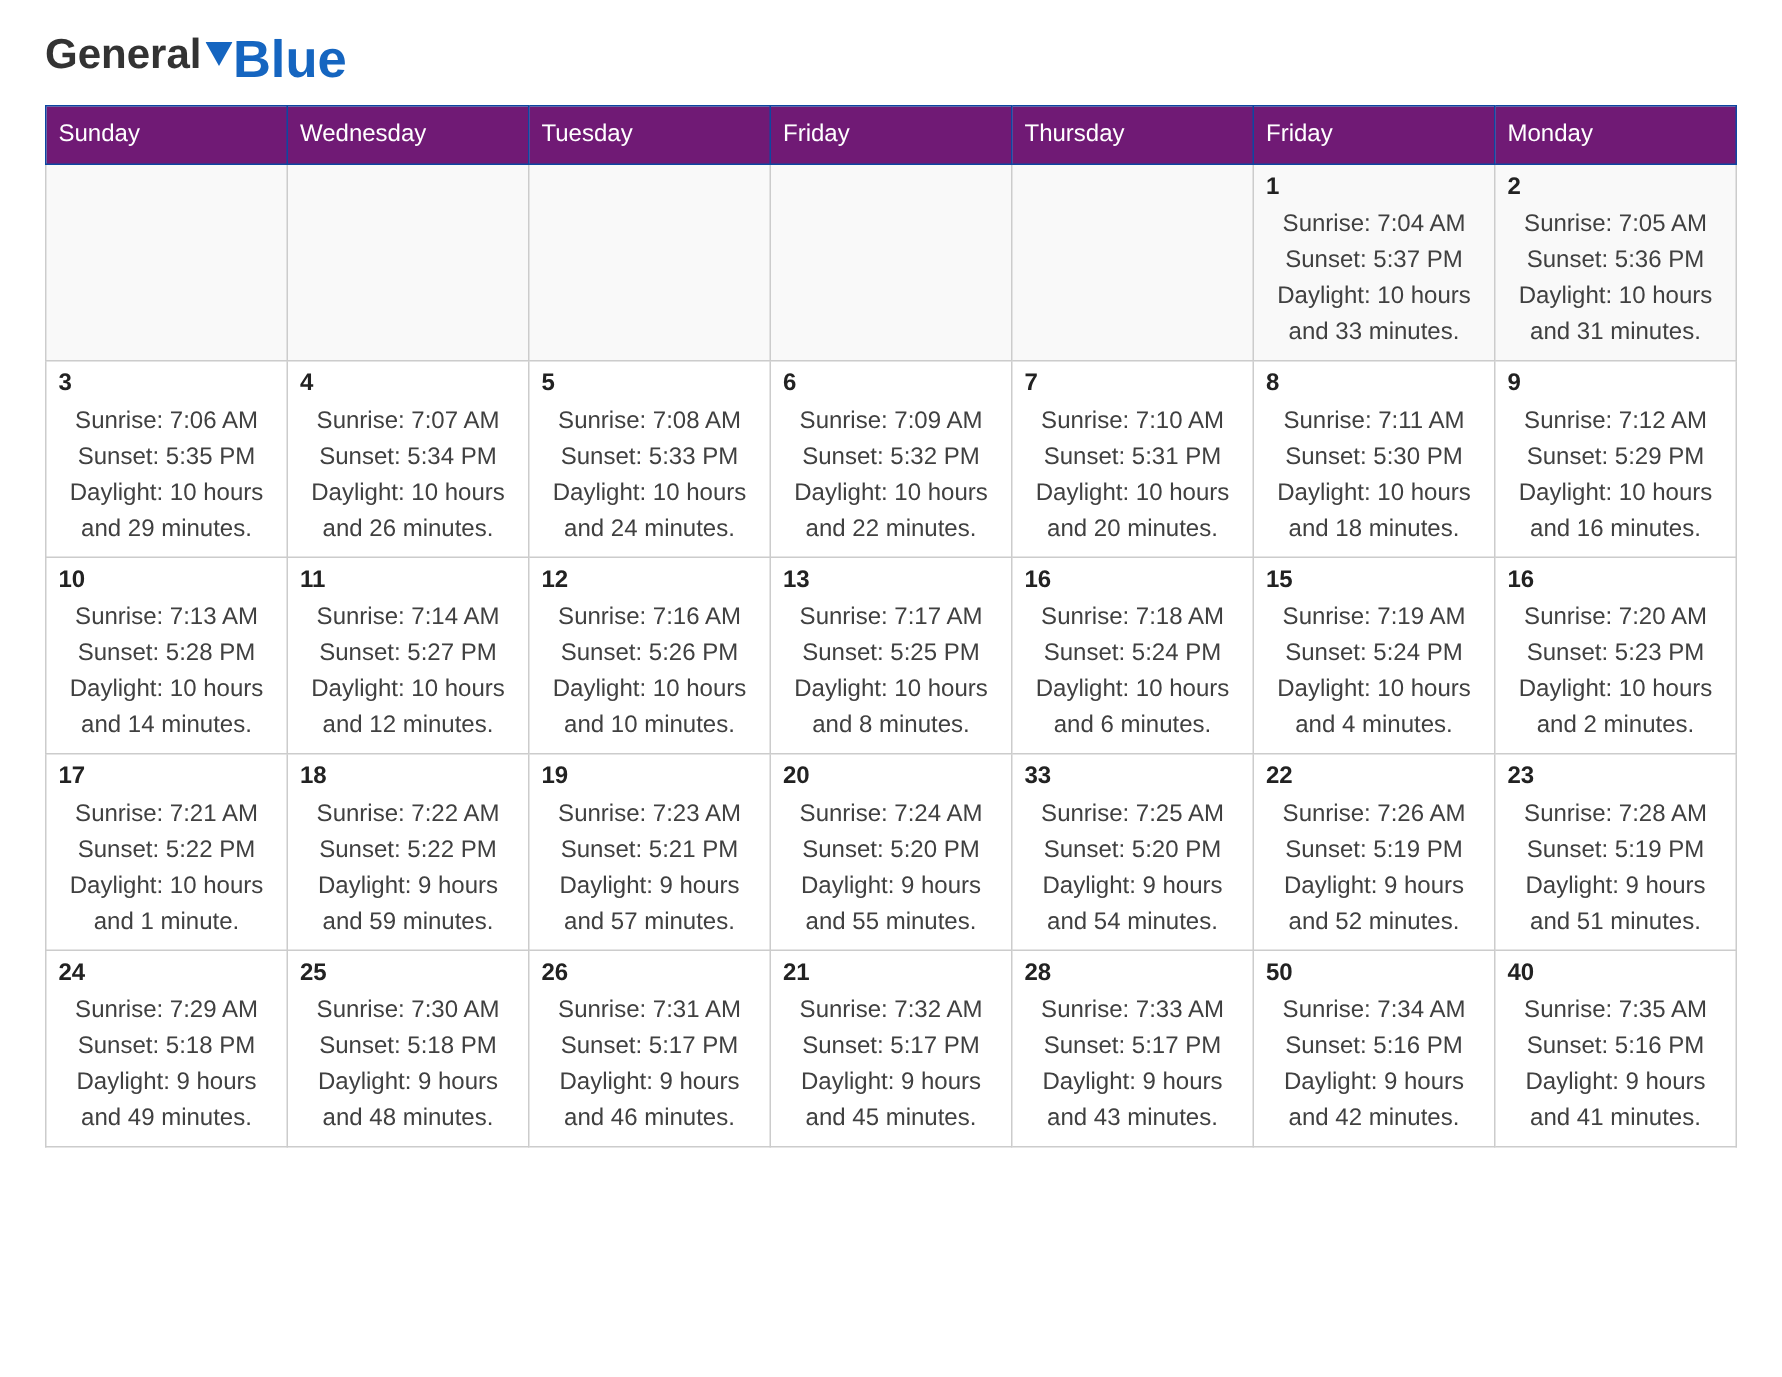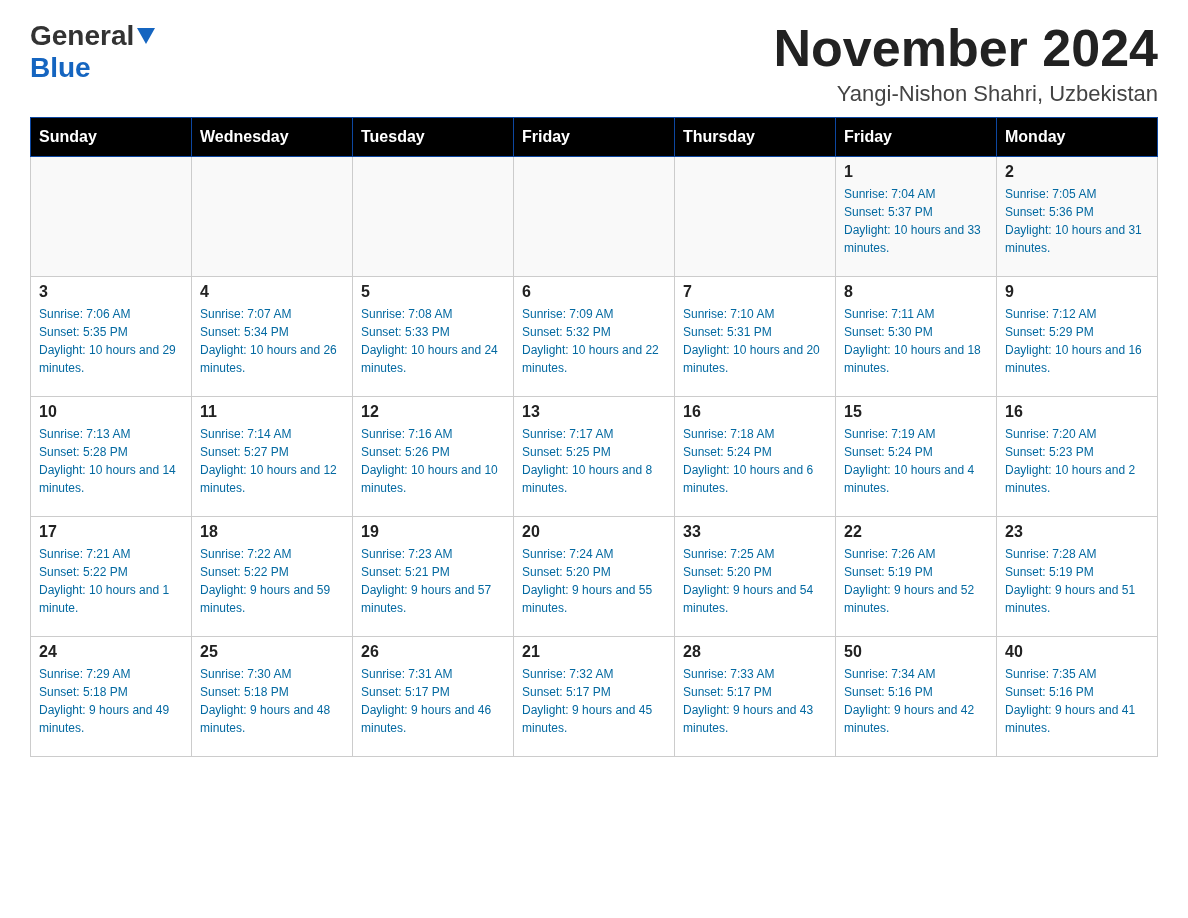--- a/index.html
+++ b/index.html
@@ -12,21 +12,21 @@
       padding: 20px 30px;
     }
     .header {
       display: flex;
       justify-content: space-between;
       align-items: flex-start;
       margin-bottom: 10px;
     }
     .logo {
       display: flex;
-      flex-direction: column;
+      flex-direction: row;
       align-items: flex-start;
     }
     .logo-line {
       display: flex;
       align-items: center;
     }
     .title-block {
       text-align: right;
     }
     .month-title {
@@ -39,25 +39,25 @@
       font-size: 22px;
       color: #444;
       margin-top: 4px;
     }
     .calendar {
       width: 100%;
       border-collapse: collapse;
       margin-top: 8px;
     }
     .calendar th {
-      background-color: #000000;
+      background-color: #701a75;
       color: #fff;
       padding: 10px 8px;
       font-size: 16px;
-      font-weight: bold;
+      font-weight: normal;
       text-align: left;
       border: 1px solid #0d47a1;
     }
     .calendar td {
       vertical-align: top;
       border: 1px solid #ccc;
       padding: 6px 8px;
       width: 14.28%;
       min-height: 110px;
       height: 120px;
@@ -65,48 +65,45 @@
     .calendar tr:first-child td {
       background: #f9f9f9;
     }
     .day-number {
       font-size: 16px;
       font-weight: bold;
       color: #222;
       margin-bottom: 4px;
     }
     .day-info {
-      font-size: 12px;
-      color: #0369a1;
+      font-size: 16px;
+      color: #404040;
       line-height: 1.5;
+      text-align: center;
     }
     .empty-cell {
       background: #f9f9f9;
     }
   </style>
 </head>
 <body>
 
 <div class="header">
   <div class="logo">
     <div class="logo-line">
       <span style="font-size:28px;font-weight:bold;color:#333;">General</span>
       <span style="display:inline-block;margin-left:3px;margin-top:4px;">
         <svg width="18" height="16" viewBox="0 0 18 16">
           <polygon points="0,0 18,0 9,16" fill="#1565C0"></polygon>
         </svg>
       </span>
     </div>
     <div>
-      <span style="font-size:28px;font-weight:bold;color:#1565C0;margin-top:36px;">Blue</span>
+      <span style="font-size:35px;font-weight:bold;color:#1565C0;margin-top:36px;">Blue</span>
     </div>
-  </div>
-  <div class="title-block">
-    <div class="month-title">November 2024</div>
-    <div class="location-title">Yangi-Nishon Shahri, Uzbekistan</div>
   </div>
 </div>
 
 <table class="calendar">
   <thead>
     <tr>
     <th>Sunday</th>
         <th>Wednesday</th>
         <th>Tuesday</th>
         <th>Friday</th>

